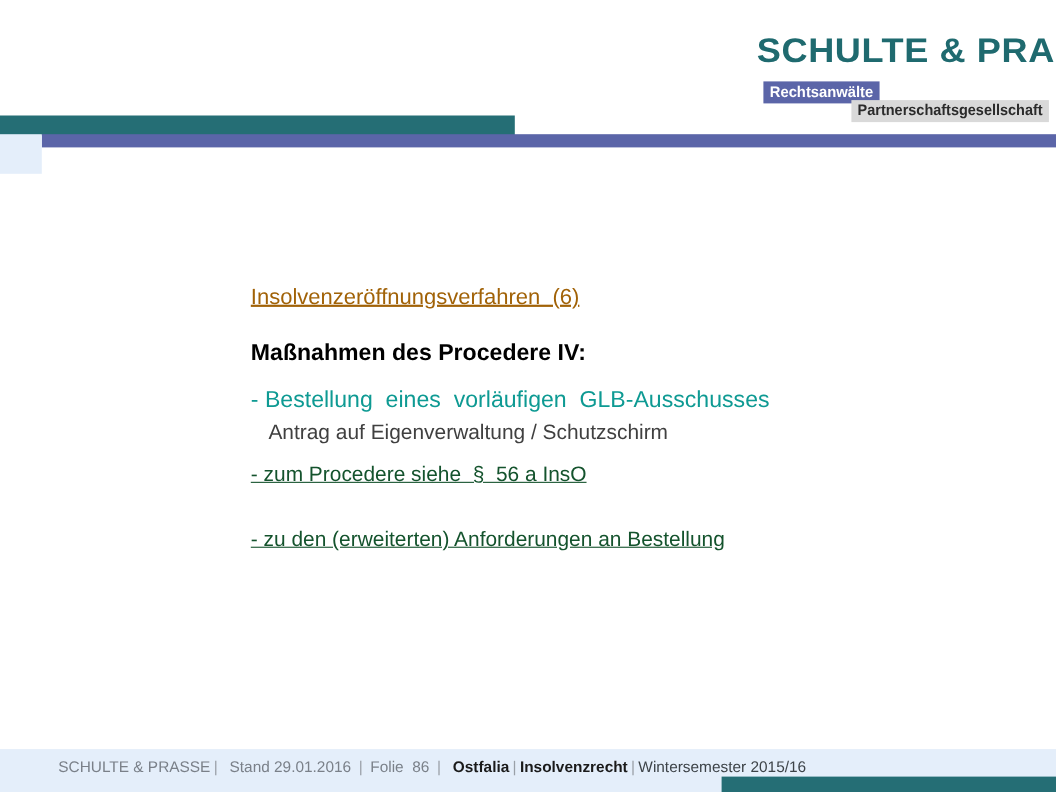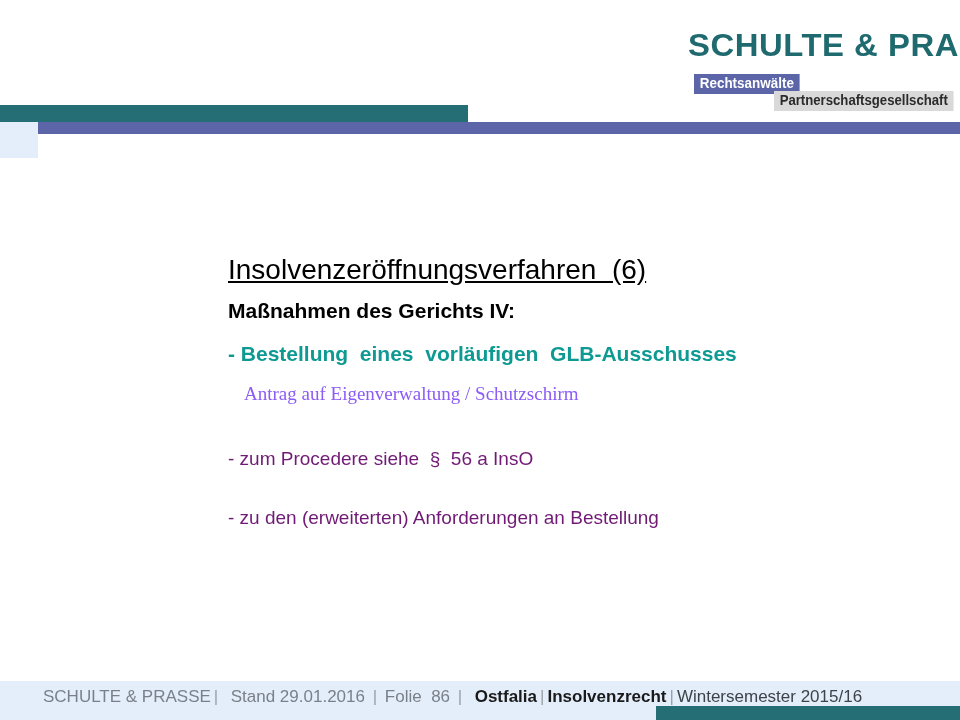--- a/index.html
+++ b/index.html
@@ -110,61 +110,61 @@
     left: 228px;
     top: 255px;
     width: 700px;
   }
   .line {
     font-family: "Liberation Sans", sans-serif;
     white-space: pre;
   }
 
   .title-main {
-    font-size: 28px;
-    color: #000000;
+    font-size: 20px;
+    color: #a16207;
     text-decoration: underline;
     font-weight: normal;
     line-height: 30px;
-    margin-bottom: 11px;
+    margin-bottom: 21px;
   }
   .subtitle {
     font-size: 21px;
     color: #000000;
     font-weight: bold;
     line-height: 30px;
     margin-bottom: 13px;
   }
   .bullet-teal {
     font-size: 21px;
     color: #0e9a93;
-    font-weight: bold;
+    font-weight: normal;
     line-height: 29px;
-    margin-bottom: 12px;
+    margin-bottom: 2px;
   }
   .bullet-red {
     font-size: 19px;
     color: #e8161c;
     font-weight: normal;
     line-height: 27px;
   }
   .bullet-red-2 {
     font-size: 19px;
-    color: #8b5cf6;
+    color: #404040;
     font-weight: normal;
     line-height: 27px;
     padding-left: 16px;
-    margin-bottom: 38px;
-    font-family: Liberation Serif, serif;
+    margin-bottom: 11px;
   }
   .bullet-black {
     font-size: 19px;
-    color: #701a75;
-    font-weight: normal;
-    line-height: 27px;
+    color: #14532d;
+    font-weight: normal;
+    line-height: 27px;
+    text-decoration: underline;
   }
   .spacer-lg {
     height: 32px;
   }
   .bullet-black-cont {
     font-size: 19px;
     color: #1a1a1a;
     font-weight: normal;
     line-height: 27px;
     padding-left: 14px;
@@ -182,24 +182,24 @@
   .footer-teal {
     position: absolute;
     left: 656px;
     top: 706px;
     width: 304px;
     height: 14px;
     background: #256e75;
   }
   .footer-text {
     position: absolute;
-    left: 43px;
+    left: 53px;
     top: 690px;
     font-family: "Liberation Sans", sans-serif;
-    font-size: 17px;
+    font-size: 14px;
     line-height: 14px;
     color: #7a8089;
     white-space: pre;
   }
   .footer-text .sep {
     color: #9aa0a8;
     padding: 0 3px;
   }
   .footer-text .strong {
     color: #1a1a1a;
@@ -219,21 +219,21 @@
     <div class="logo-sub1">Rechtsanwälte</div>
     <div class="logo-sub2">Partnerschaftsgesellschaft</div>
   </div>
 
   <div class="bar-teal-top"></div>
   <div class="bar-purple-top"></div>
   <div class="square-lightblue"></div>
 
   <div class="content">
     <div class="line title-main">Insolvenzeröffnungsverfahren  (6)</div>
-    <div class="line subtitle">Maßnahmen des Gerichts IV:</div>
+    <div class="line subtitle">Maßnahmen des Procedere IV:</div>
     <div class="line bullet-teal">- Bestellung  eines  vorläufigen  GLB-Ausschusses</div>
     <div class="line bullet-red-2">Antrag auf Eigenverwaltung / Schutzschirm</div>
     <div class="line bullet-black">- zum Procedere siehe  §  56 a InsO</div>
     <div class="spacer-lg"></div>
     <div class="line bullet-black">- zu den (erweiterten) Anforderungen an Bestellung</div>
   </div>
 
   <div class="footer-band"></div>
   <div class="footer-teal"></div>
   <div class="footer-text"><span>SCHULTE &amp; PRASSE</span><span class="sep">|</span>&nbsp;&nbsp;<span>Stand 29.01.2016</span> <span class="sep">|</span>&nbsp;<span>Folie  86</span> <span class="sep">|</span>&nbsp;&nbsp;<span class="strong">Ostfalia</span><span class="sep">|</span><span class="strong">Insolvenzrecht</span><span class="sep">|</span><span class="plain-dark">Wintersemester 2015/16</span></div>

